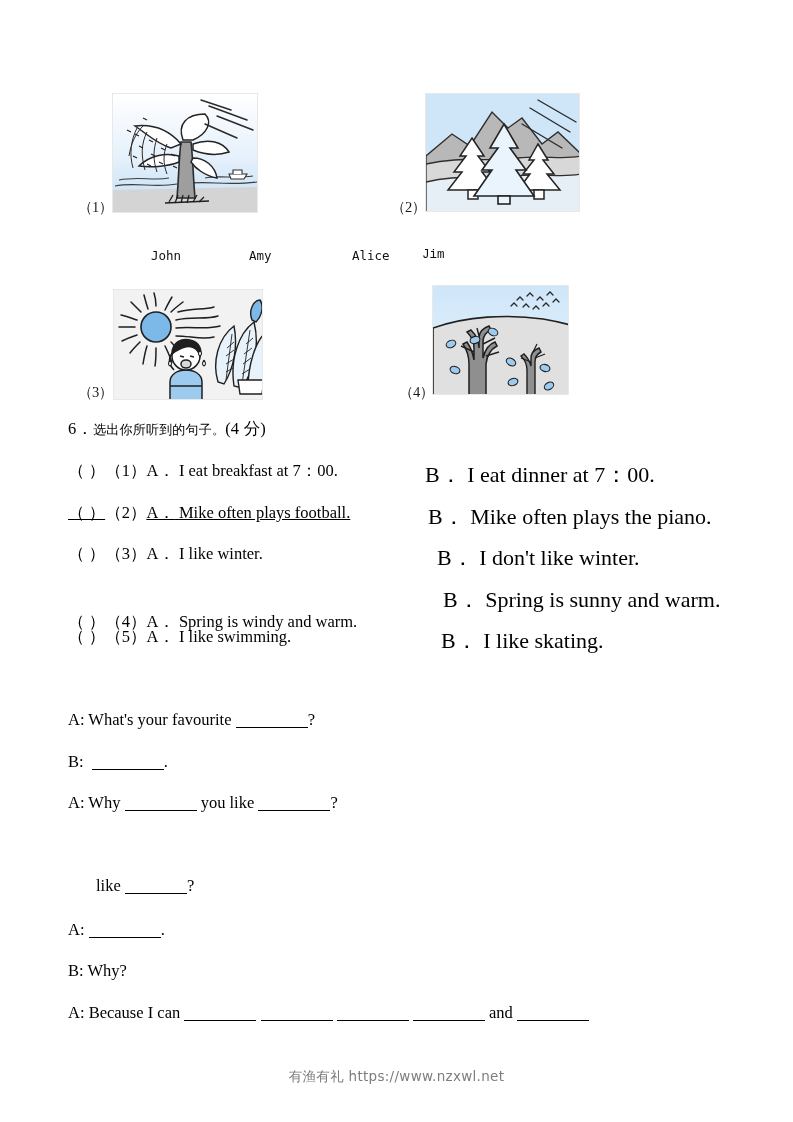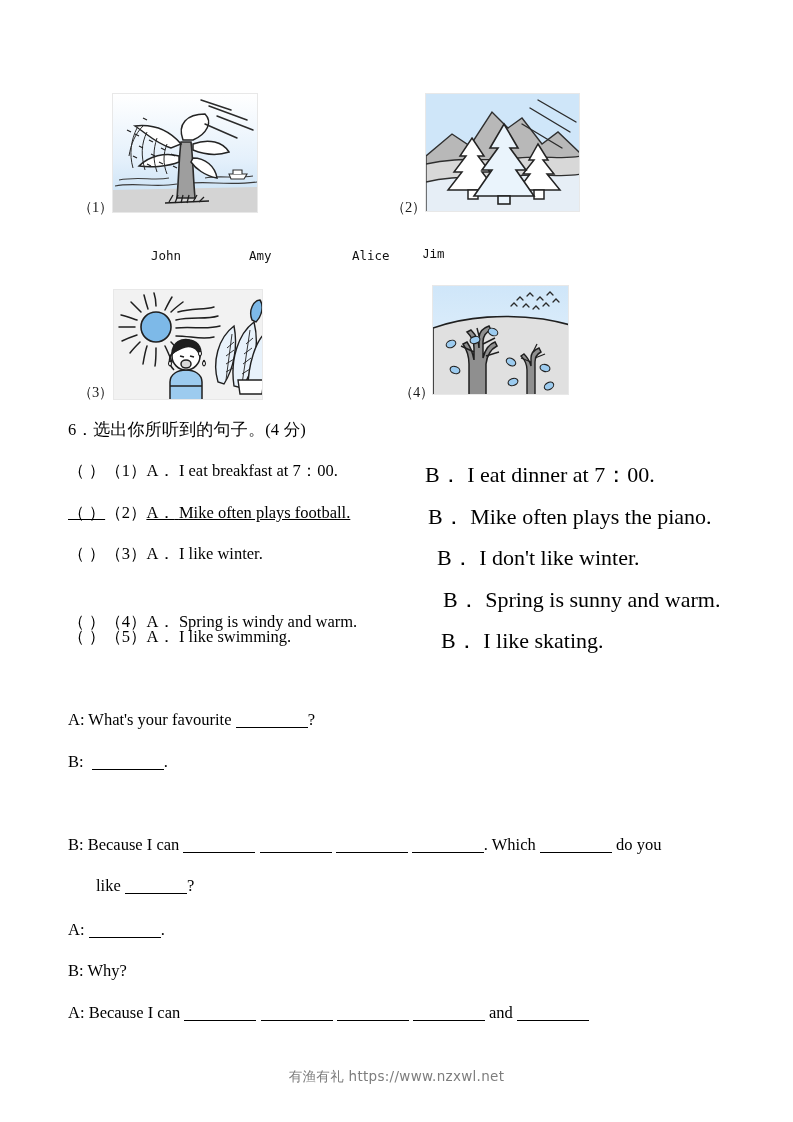--- a/index.html
+++ b/index.html
@@ -65,21 +65,21 @@
 
   
   .q-heading {
     position: absolute;
     font-size: 16.5px;
     white-space: nowrap;
     letter-spacing: 0.2px;
   }
   .q-heading .cn {
     font-family: "DejaVu Sans", sans-serif;
-    font-size: 17px;
+    font-size: 13px;
   }
 
   .opt-line {
     position: absolute;
     font-size: 16.5px;
     white-space: nowrap;
     left: 68px;
   }
   .opt-line .idx {
     display: inline-block;
@@ -441,30 +441,27 @@
   <div class="dlg-line" style="top:710px;">
     <span>A: What's your favourite</span>
     <span class="blank b-lg"></span><span>?</span>
   </div>
 
   <div class="dlg-line" style="top:752px;">
     <span>B:</span>
     &nbsp;<span class="blank b-lg"></span><span>.</span>
   </div>
 
-
-  <div class="dlg-line" style="top:835px;">
-    <span>B:  Because I can</span>
-    <span class="blank b-lg"></span>
-    <span class="blank b-lg"></span>
-    <span class="blank b-lg"></span>
-    <span class="blank b-lg"></span><span>. Which</span>
-    <span class="blank b-lg"></span>
-    <span>do you</span>
-  </div>
+  <div class="dlg-line" style="top:793px;">
+    <span>A: Why</span>
+    <span class="blank b-lg"></span>
+    <span>you like</span>
+    <span class="blank b-lg"></span><span>?</span>
+  </div>
+
 
   <div class="dlg-line dlg-indent" style="top:876px;">
     <span>like</span>
     <span class="blank b-md"></span><span>?</span>
   </div>
 
   <div class="dlg-line" style="top:920px;">
     <span>A:</span>
     <span class="blank b-lg"></span><span>.</span>
   </div>

